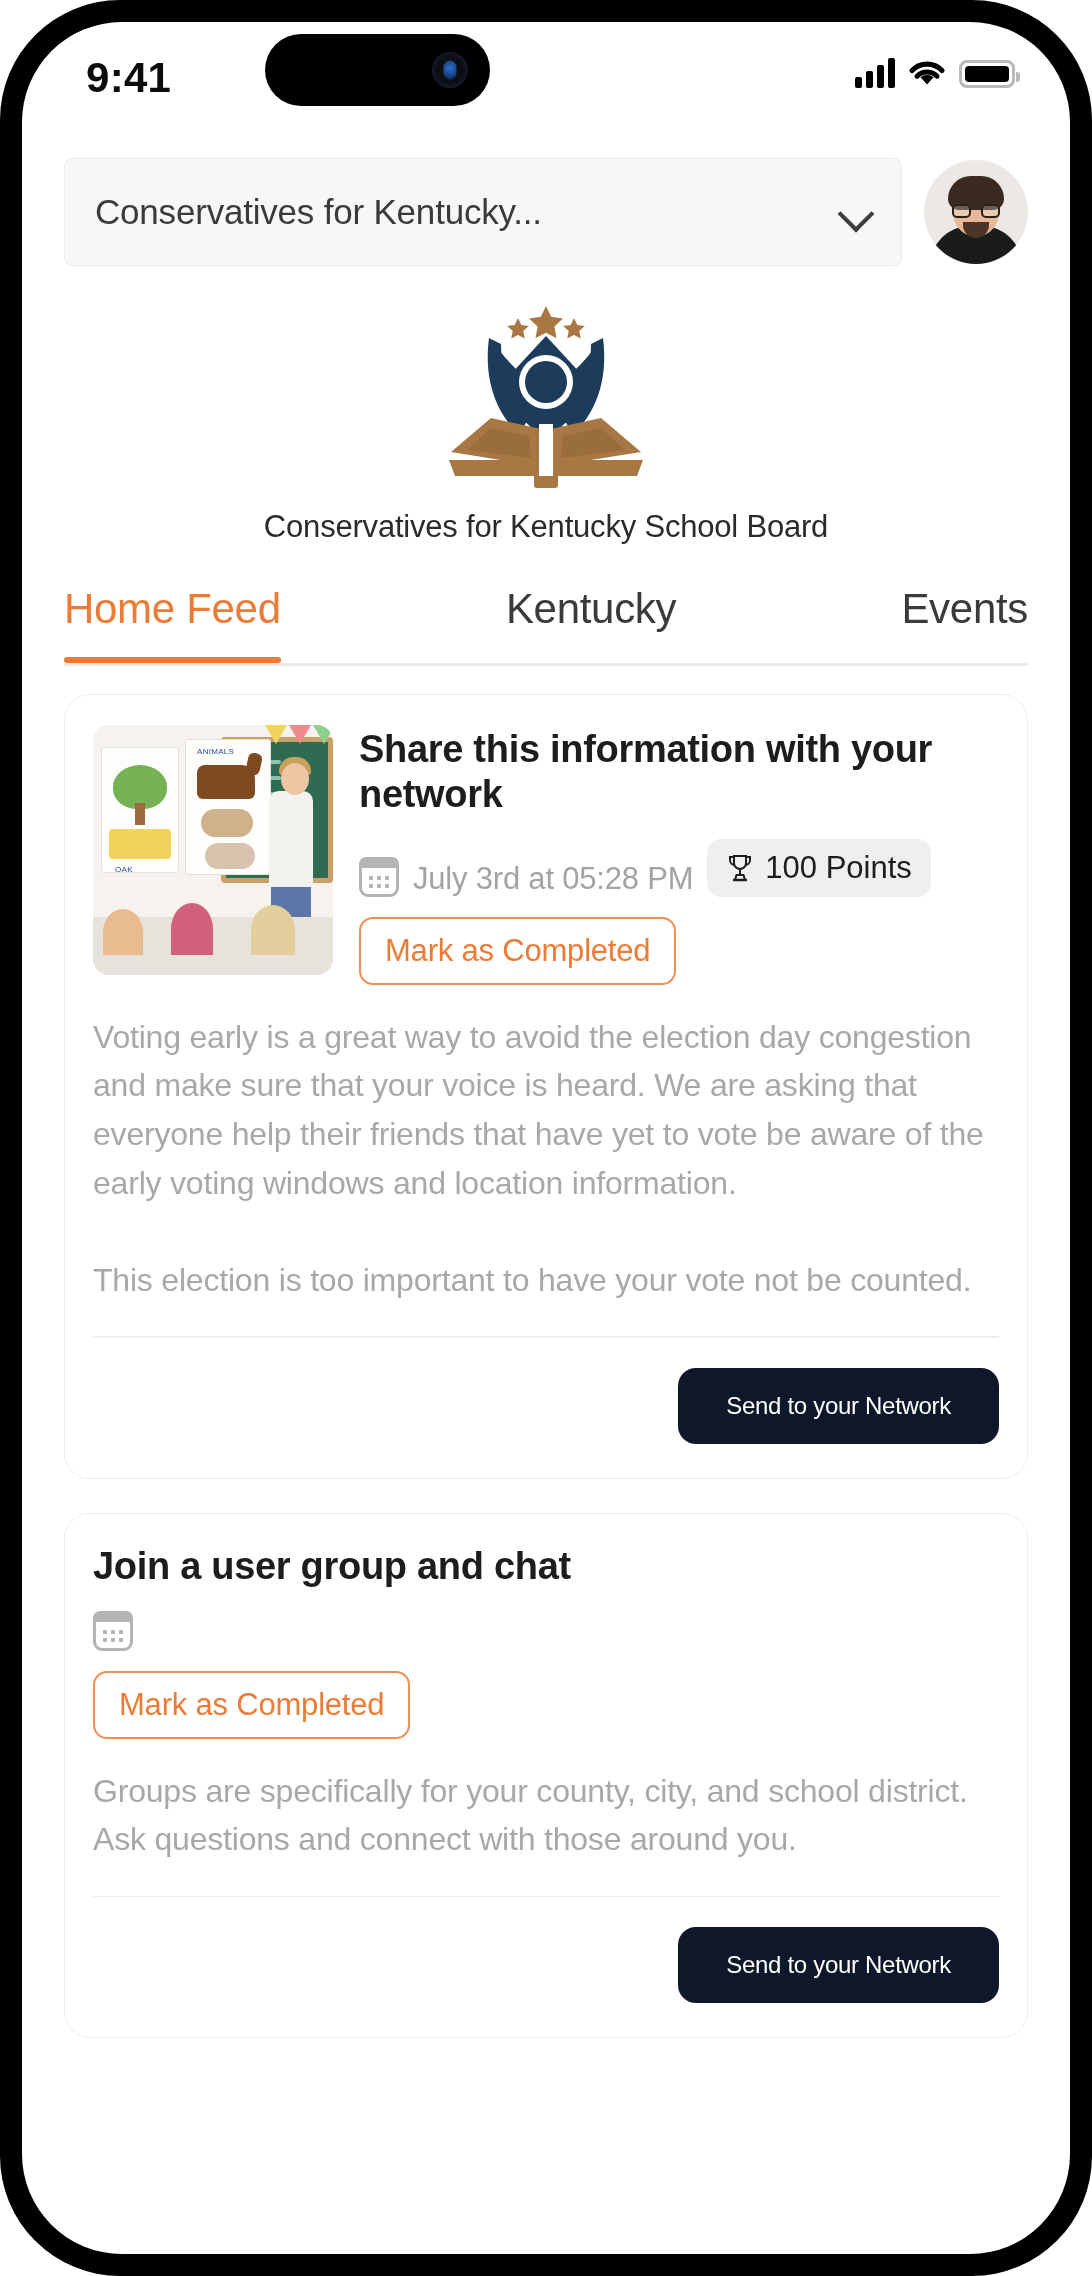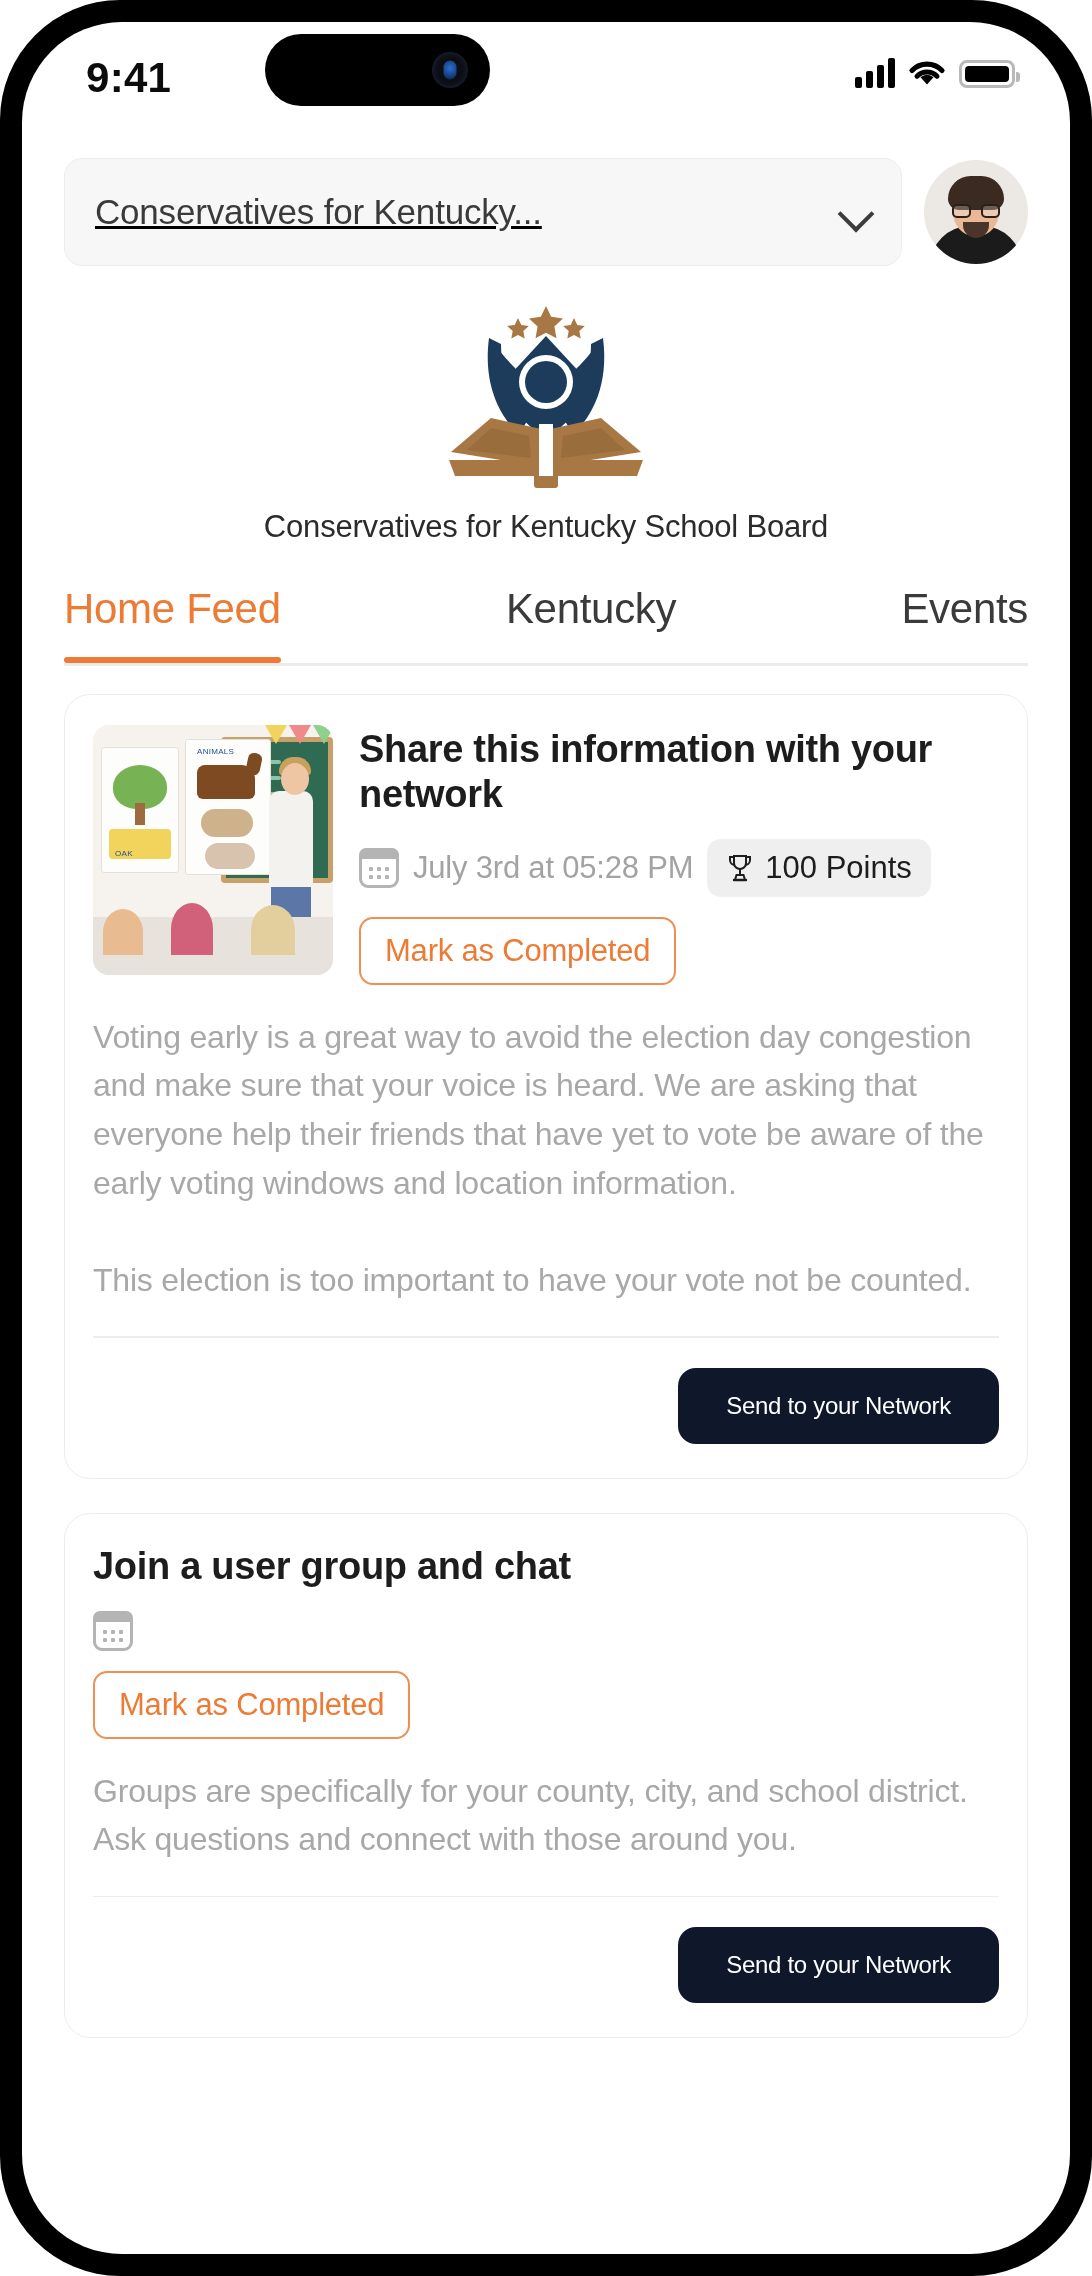--- a/index.html
+++ b/index.html
@@ -55,23 +55,22 @@
   }
   .batt i{ display:block; width:100%; height:100%; background:#000; border-radius:4px; }
 
   
   .top-bar{
     display:flex; align-items:center; gap:22px;
     padding:26px 42px 0 42px;
   }
   .org-select{
     flex:1; height:108px; background:#f7f7f7; border:1.5px solid #ececec;
-    border-radius:18px; display:flex; align-items:center; justify-content:space-between;
+    border-radius:8px; display:flex; align-items:center; justify-content:space-between;
     padding:0 30px 0 30px;
-    text-decoration:underline;
   }
   .org-select-label{ font-size:35px; color:#3a3a3a; letter-spacing:-.2px; }
   .chev{ width:30px; height:30px; position:relative; flex:none; }
   .chev::before{
     content:""; position:absolute; left:2px; top:4px; width:22px; height:22px;
     border-right:4px solid #3c3c3c; border-bottom:4px solid #3c3c3c;
     transform:rotate(45deg);
   }
   .avatar{
     width:104px; height:104px; border-radius:50%; overflow:hidden; flex:none;
@@ -139,21 +138,21 @@
   .card-top{ display:flex; gap:26px; }
   .card-thumb{
     width:240px; height:250px; border-radius:16px; flex:none; overflow:hidden;
     position:relative; background:#f2efe9;
   }
   .card-body{ flex:1; min-width:0; padding-top:2px; }
   .card-title{
     font-size:38px; font-weight:700; color:#1d1d1d; line-height:1.18;
     letter-spacing:-.3px;
   }
-  .meta-row{ display:flex; align-items:center; gap:14px; margin-top:22px; flex-wrap:wrap; }
+  .meta-row{ display:flex; align-items:flex-end; gap:14px; margin-top:22px; flex-wrap:wrap; }
   .cal-icon{
     width:40px; height:40px; flex:none; position:relative;
     border:3px solid #b4b4b4; border-radius:9px;
   }
   .cal-icon::before{
     content:""; position:absolute; left:-3px; right:-3px; top:-3px; height:11px;
     background:#b4b4b4; border-radius:7px 7px 0 0;
   }
   .cal-icon::after{
     content:""; position:absolute; left:7px; top:16px; width:4px; height:4px;
@@ -328,21 +327,21 @@
                 <i style="top:34px"></i>
                 <i style="top:50px"></i>
               <i style="top:66px"></i>
                 <i style="top:82px"></i>
                 <i style="top:98px"></i>
             </span>
             <span class="cls-poster cls-p1"></span>
             <span class="cls-tree-c"></span>
               <span class="cls-tree-t"></span>
             <span class="cls-yellow"></span>
-            <span class="cls-lbl" style="left:22px; top:124px;">OAK</span>
+            <span class="cls-lbl" style="left:22px; top:140px;">OAK</span>
             <span class="cls-poster cls-p2"></span>
             <span class="cls-lbl" style="left:104px; top:22px;">ANIMALS</span>
             <span class="cls-horse"></span>
               <span class="cls-sheep"></span>
               <span class="cls-pig"></span>
             <span class="cls-bunting" style="left:172px;"></span>
             <span class="cls-bunting" style="left:196px; border-top-color:#f08a8a;"></span>
             <span class="cls-bunting" style="left:220px; border-top-color:#8fd08f;"></span>
             <span class="cls-teach-jean"></span>
             <span class="cls-teach-body"></span>

